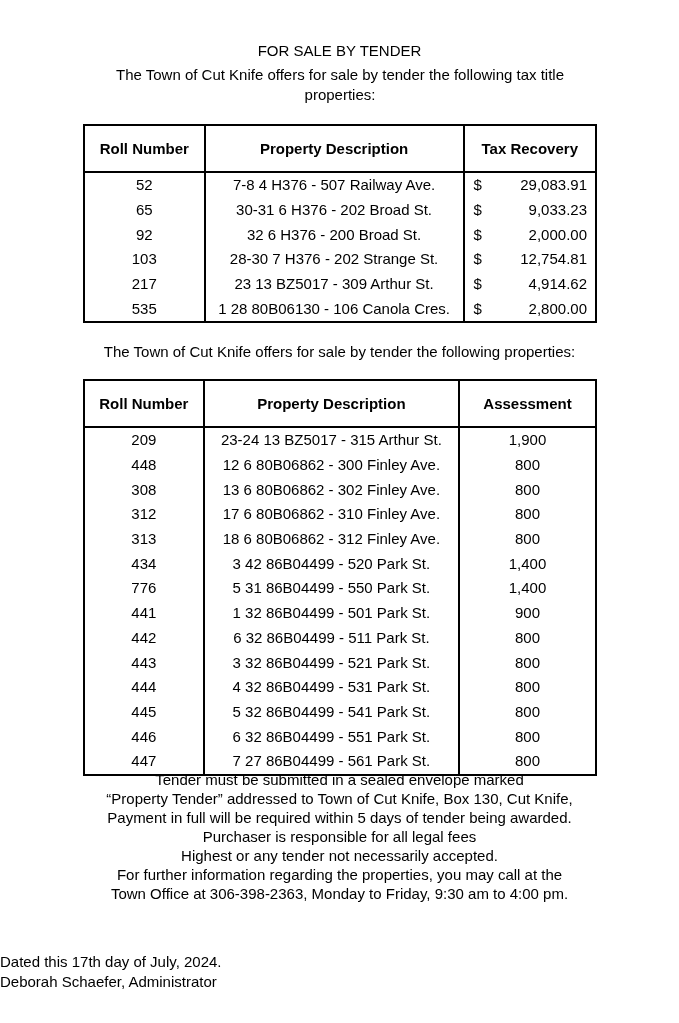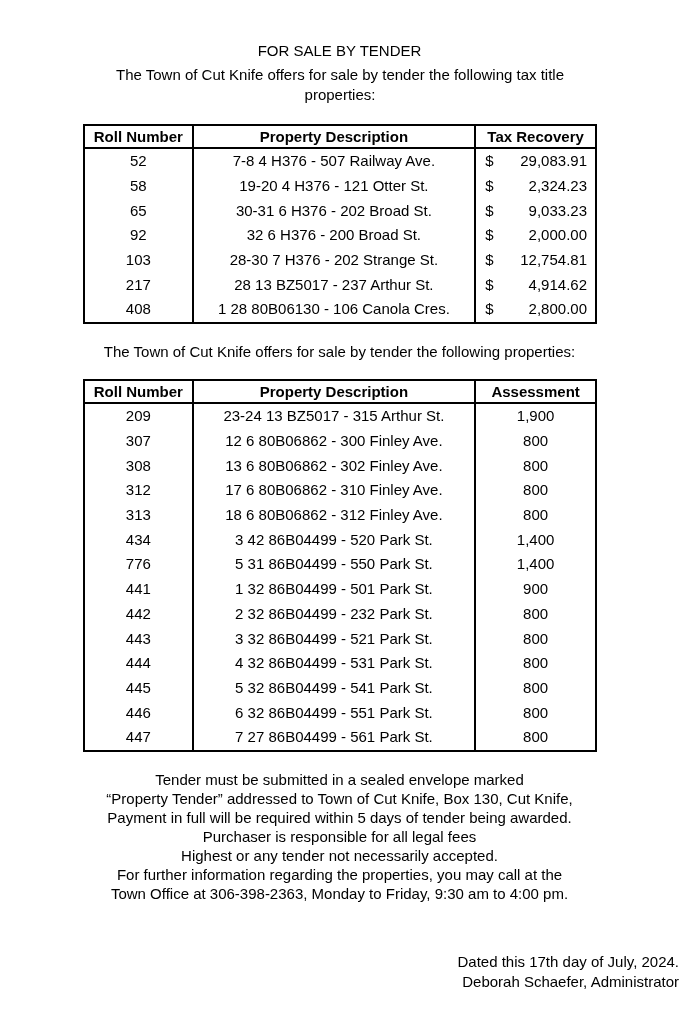--- a/index.html
+++ b/index.html
@@ -18,36 +18,36 @@
   .intro2 {
     position: absolute; top: 342px; left: 0; width: 679px; text-align: center;
     font-size: 15px; line-height: 20px;
   }
   table.t {
     position: absolute; left: 83px; width: 514px;
     border-collapse: collapse; border: 2.5px solid #000;
     font-size: 15px;
   }
   table.t th {
-    font-weight: bold; height: 21px; padding: 0; text-align: center;
+    font-weight: bold; height: 21px; padding: 12px; text-align: center;
     border-bottom: 2.5px solid #000; line-height: 20px;
   }
   table.t td { padding: 0; height: 24.7px; line-height: 24px; text-align: center; }
   table.t .c1 { width: 107px; border-right: 2.5px solid #000; }
   table.t .c2 { width: 282px; border-right: 2.5px solid #000; }
   table.t .c3 { width: 119px; }
   #t1 { top: 124px; }
   #t2 { top: 379px; }
   .money { display: flex; justify-content: space-between; padding: 0 8px 0 9px; }
   .footer {
     position: absolute; top: 770px; left: 0; width: 679px; text-align: center;
     font-size: 15px; line-height: 19px;
   }
   .sign {
-    position: absolute; top: 952px; left: 0; width: 679px; text-align: right;
+    position: absolute; top: 952px; left: 0; width: 679px; text-align: left;
     font-size: 15px; line-height: 20px;
   }
 </style>
 </head>
 <body>
 
 <div class="title">FOR SALE BY TENDER</div>
 <div class="intro">The Town of Cut Knife offers for sale by tender the following tax title properties:</div>
 
 <table class="t" id="t1">
@@ -63,30 +63,20 @@
         <td class="c1">52</td>
         <td class="c2">7-8 4 H376 - 507 Railway Ave.</td>
         <td class="c3">
           <div class="money">
             <span>$</span>
             <span>29,083.91</span>
           </div>
         </td>
       </tr>
       <tr>
-        <td class="c1">58</td>
-        <td class="c2">19-20 4 H376 - 121 Otter St.</td>
-        <td class="c3">
-          <div class="money">
-            <span>$</span>
-            <span>2,324.23</span>
-          </div>
-        </td>
-      </tr>
-      <tr>
         <td class="c1">65</td>
         <td class="c2">30-31 6 H376 - 202 Broad St.</td>
         <td class="c3">
           <div class="money">
             <span>$</span>
             <span>9,033.23</span>
           </div>
         </td>
       </tr>
       <tr>
@@ -104,30 +94,30 @@
         <td class="c2">28-30 7 H376 - 202 Strange St.</td>
         <td class="c3">
           <div class="money">
             <span>$</span>
             <span>12,754.81</span>
           </div>
         </td>
       </tr>
       <tr>
         <td class="c1">217</td>
-        <td class="c2">28 13 BZ5017 - 237 Arthur St.</td>
+        <td class="c2">23 13 BZ5017 - 309 Arthur St.</td>
         <td class="c3">
           <div class="money">
             <span>$</span>
             <span>4,914.62</span>
           </div>
         </td>
       </tr>
       <tr>
-        <td class="c1">408</td>
+        <td class="c1">535</td>
         <td class="c2">1 28 80B06130 - 106 Canola Cres.</td>
         <td class="c3">
           <div class="money">
             <span>$</span>
             <span>2,800.00</span>
           </div>
         </td>
       </tr>
     </tbody>
 </table>
@@ -142,21 +132,21 @@
       <th class="c3">Assessment</th>
     </tr>
   </thead>
   <tbody id="t2-body">
       <tr>
         <td class="c1">209</td>
         <td class="c2">23-24 13 BZ5017 - 315 Arthur St.</td>
         <td class="c3">1,900</td>
       </tr>
       <tr>
-        <td class="c1">307</td>
+        <td class="c1">448</td>
         <td class="c2">12 6 80B06862 - 300 Finley Ave.</td>
         <td class="c3">800</td>
       </tr>
       <tr>
         <td class="c1">308</td>
         <td class="c2">13 6 80B06862 - 302 Finley Ave.</td>
         <td class="c3">800</td>
       </tr>
       <tr>
         <td class="c1">312</td>
@@ -178,21 +168,21 @@
         <td class="c2">5 31 86B04499 - 550 Park St.</td>
         <td class="c3">1,400</td>
       </tr>
       <tr>
         <td class="c1">441</td>
         <td class="c2">1 32 86B04499 - 501 Park St.</td>
         <td class="c3">900</td>
       </tr>
       <tr>
         <td class="c1">442</td>
-        <td class="c2">2 32 86B04499 - 232 Park St.</td>
+        <td class="c2">6 32 86B04499 - 511 Park St.</td>
         <td class="c3">800</td>
       </tr>
       <tr>
         <td class="c1">443</td>
         <td class="c2">3 32 86B04499 - 521 Park St.</td>
         <td class="c3">800</td>
       </tr>
       <tr>
         <td class="c1">444</td>
         <td class="c2">4 32 86B04499 - 531 Park St.</td>

